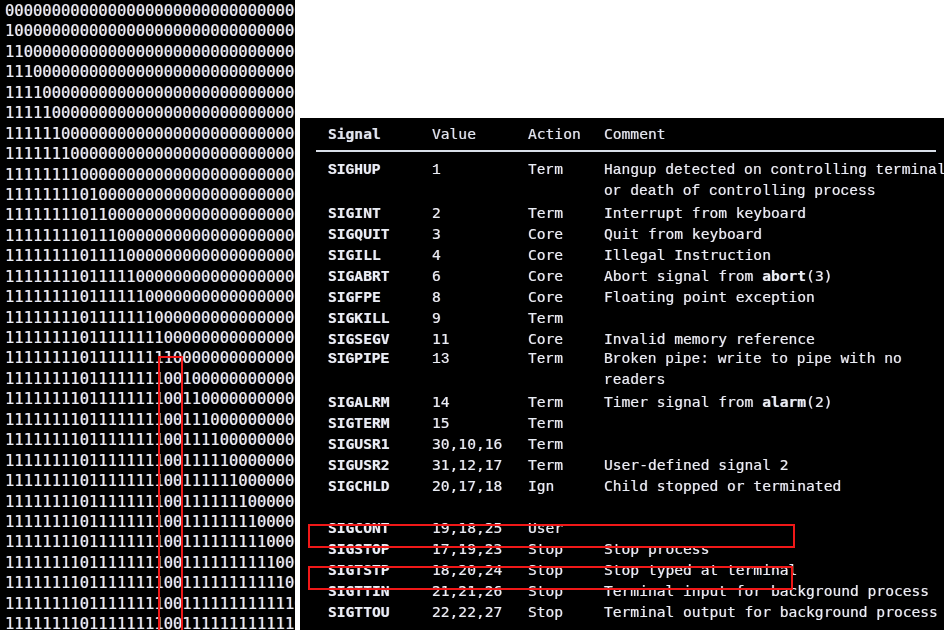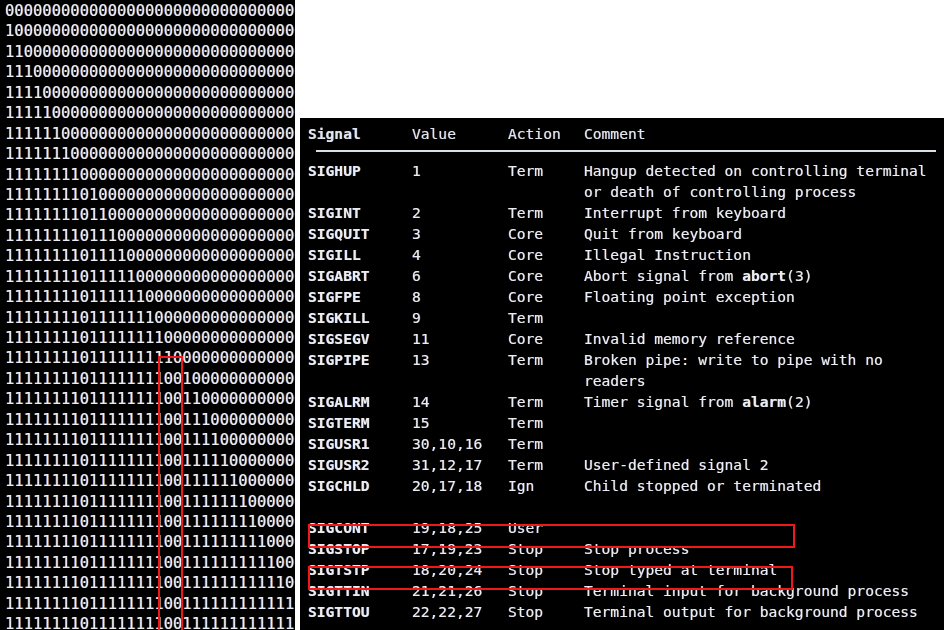--- a/index.html
+++ b/index.html
@@ -42,23 +42,23 @@
   }
   #signal-inner{
     position:absolute;left:8px;top:5px;right:0;
     font-family:"DejaVu Sans Mono","Liberation Mono",monospace;
     font-size:14.6px;
     color:#e9eef6;
     text-shadow:0.5px 0 0 rgba(255,170,80,.45), -0.5px 0 0 rgba(90,140,255,.45);
   }
   .trow{
     position:relative;
-    height:21px;line-height:21px;white-space:pre;
+    height:21px;line-height:21px;white-space:pre;margin-left:20px;
   }
-  .trow.tall{height:42px;}
+  .trow.tall{height:42px;font-family:Liberation Mono, monospace;}
   .thead .cell{color:#dfe6f0;}
   .hrule{
     position:absolute;left:8px;top:27px;width:620px;height:2px;
     background:#d9dfe8;
   }
   .cell{position:absolute;top:0;white-space:pre;}
   .c-signal{left:0px;font-weight:bold;}
   .c-value {left:104px;}
   .c-action{left:200px;text-align:right;}
   .c-comment{left:276px;white-space:pre-wrap;width:360px;line-height:21px;}

